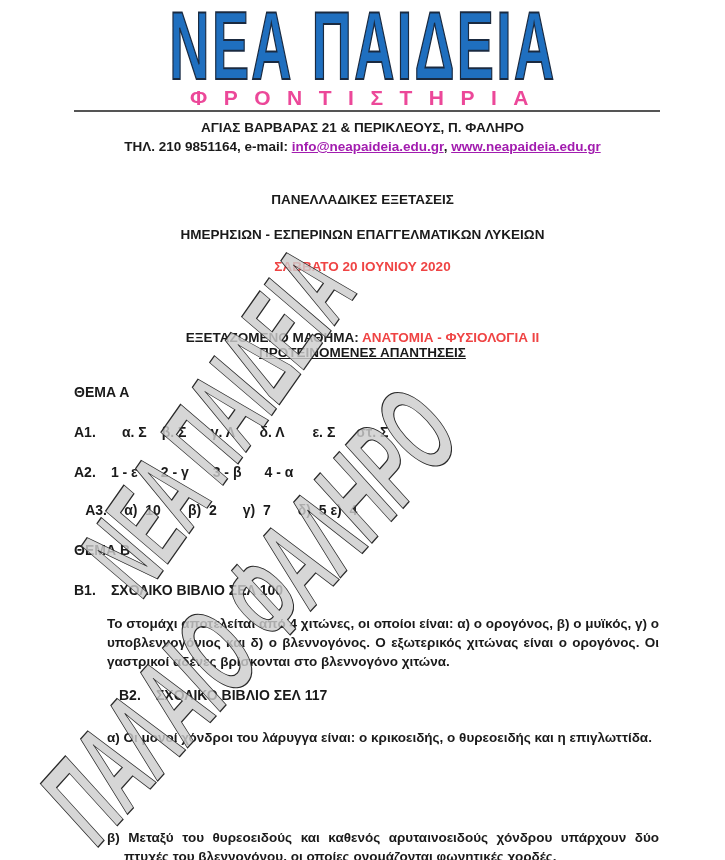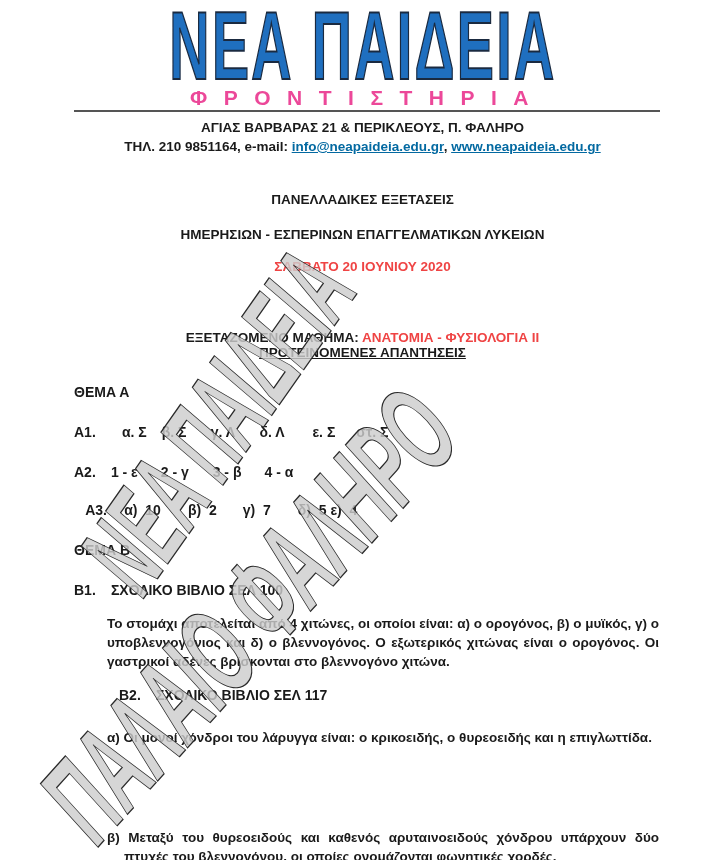--- a/index.html
+++ b/index.html
@@ -19,21 +19,21 @@
     letter-spacing: 4px;
   }
   .sub-logo {
     left: 190px; top: 87px; width: 350px; text-align: center;
     color: #ec4899; font-weight: bold; font-size: 21px; letter-spacing: 16.5px;
     line-height: 22px; white-space: nowrap;
   }
   .divider { left: 74px; top: 110px; width: 586px; height: 2px; background: #555; }
   .center-line { left: 0; width: 725px; text-align: center; font-weight: bold; font-size: 13.5px; white-space: nowrap; }
   .red { color: #ef4444; }
-  .link { color: #0369a1; text-decoration: underline; }
+  .link { color: #a21caf; text-decoration: underline; }
   .underline { text-decoration: underline; }
   .left-line { font-weight: bold; font-size: 14px; white-space: nowrap; }
   .para {
     left: 107px; width: 552px; font-weight: bold; font-size: 13.5px;
     line-height: 19px; text-align: justify; text-align-last: left;
   }
   .list-para {
     left: 107px; width: 552px; font-weight: bold; font-size: 13.5px;
     line-height: 19px; text-align: justify; padding-left: 17px; text-indent: -17px;
     box-sizing: border-box;

